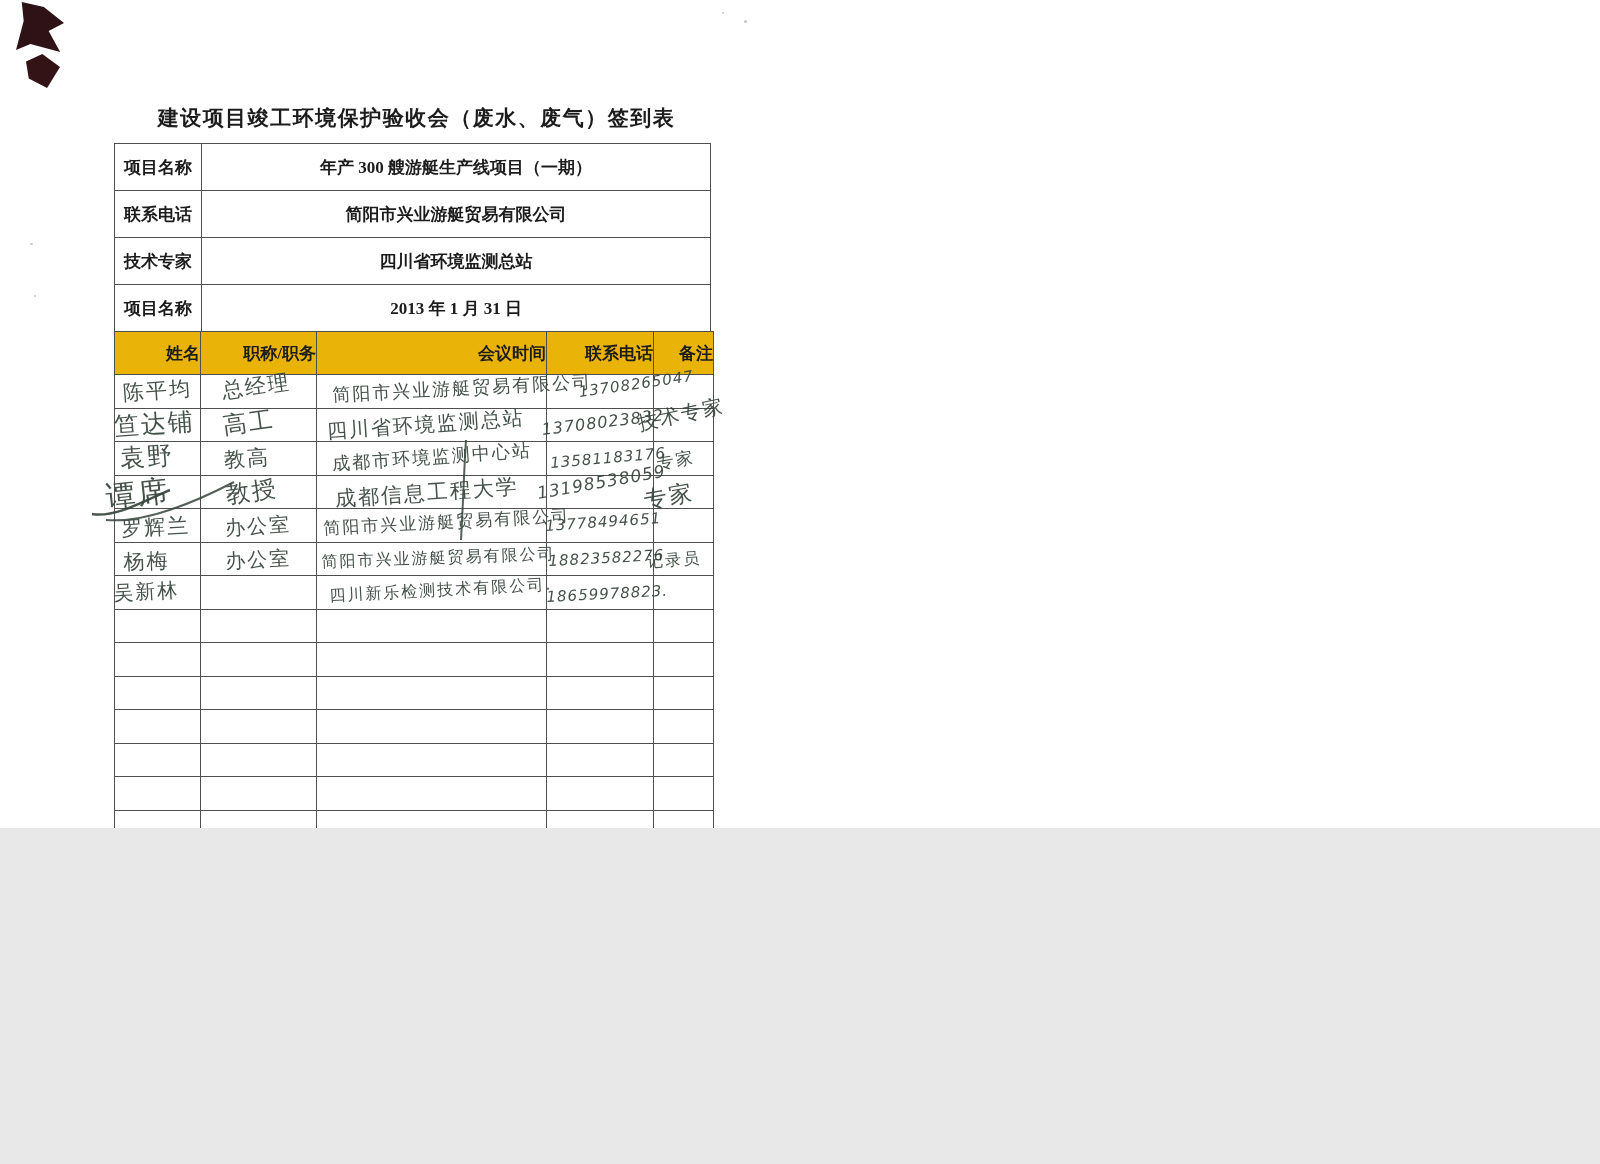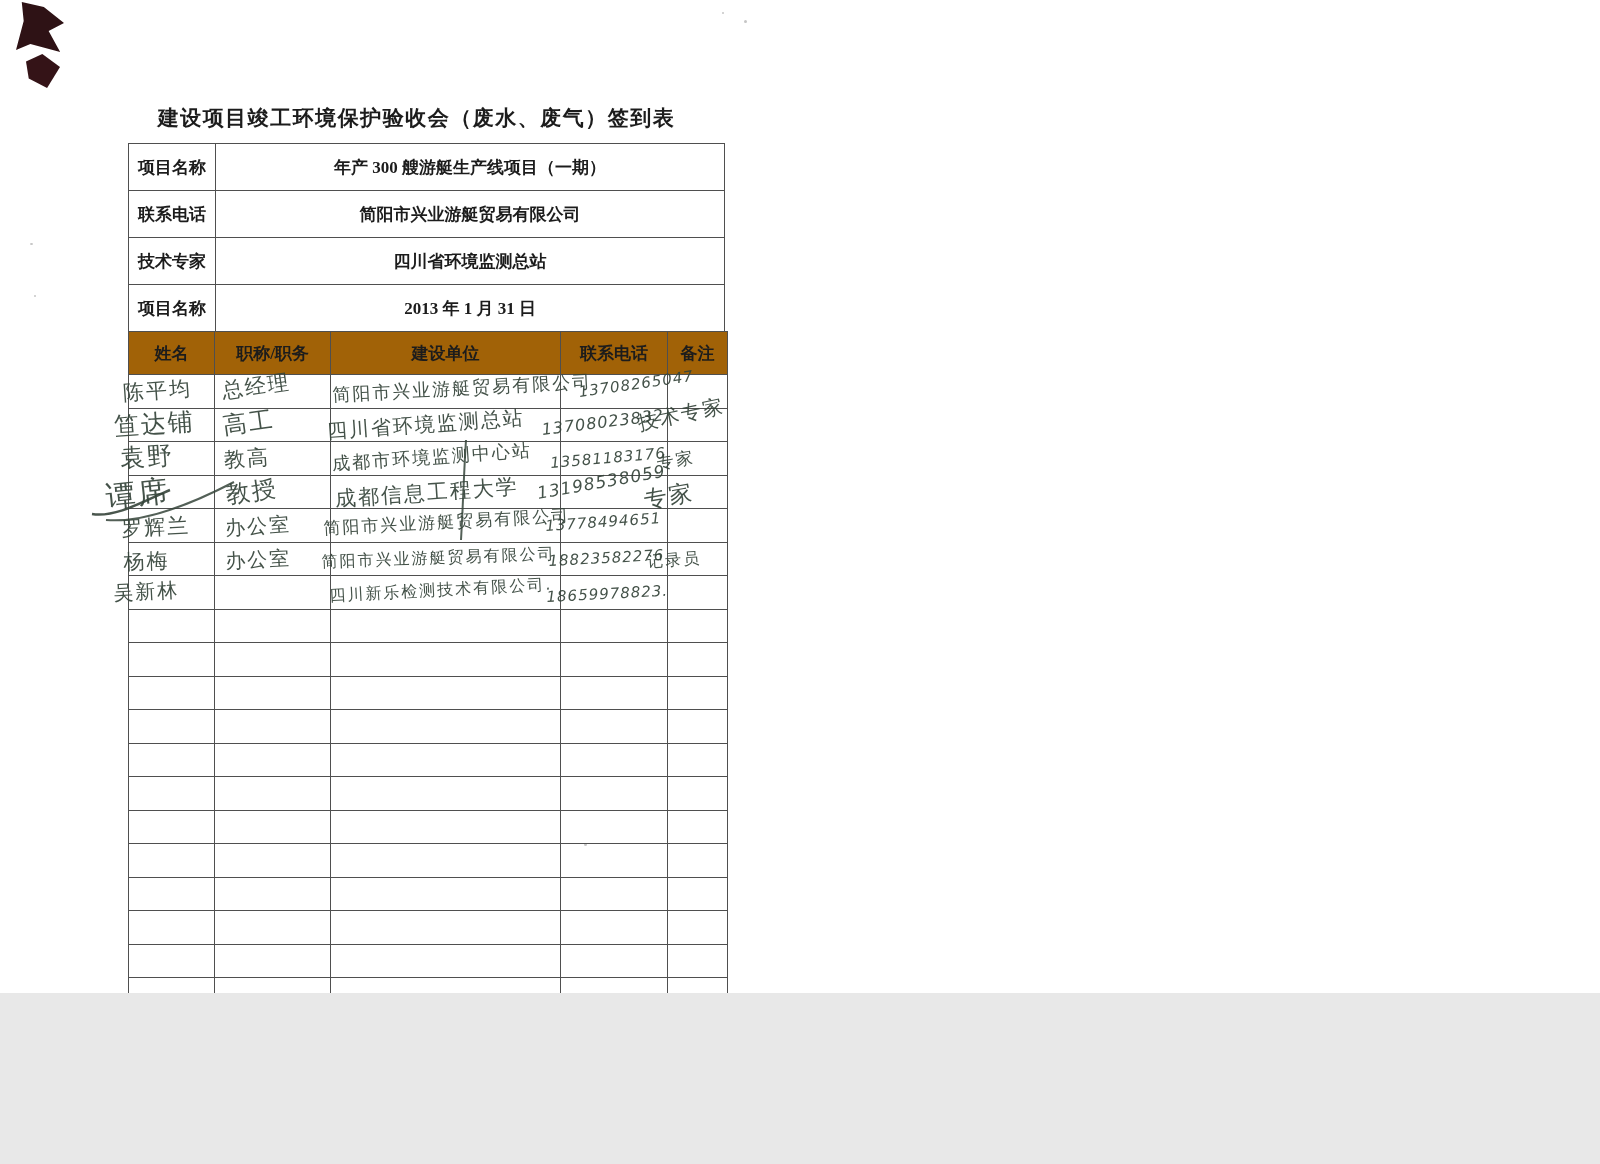--- a/index.html
+++ b/index.html
@@ -1,38 +1,38 @@
 <!DOCTYPE html>
 <html><head>
 <meta charset="utf-8">
 <style>
   html,body{margin:0;padding:0;background:#e8e8e8;}
   .page{
-    position:relative;width:1600px;height:993px;background:#ffffff;
+    position:relative;width:1600px;height:828px;background:#ffffff;
     overflow:hidden;font-family:"Liberation Serif","DejaVu Serif",serif;
   }
   
   .doc-title{
     position:absolute;left:118px;top:104px;width:597px;
     text-align:center;font-size:21px;font-weight:bold;color:#1c1c1c;
     letter-spacing:1.5px;white-space:nowrap;
   }
   table.sheet{
-    position:absolute;left:128px;border-collapse:collapse;table-layout:fixed;
+    position:absolute;left:114px;border-collapse:collapse;table-layout:fixed;
     width:597px;
   }
   table.sheet td,table.sheet th{
     border:1px solid #4f4f4f;padding:0;color:#1c1c1c;
     font-family:"Liberation Serif","DejaVu Serif",serif;
   }
   table.info{top:143px;}
   table.info td{height:46px;font-size:17px;font-weight:bold;text-align:center;vertical-align:middle;}
   table.info td.lbl{width:86px;}
   table.att{top:331px;}
-  table.att th{height:42px;font-size:17px;font-weight:600;text-align:center;vertical-align:middle;background:#a16207;}
+  table.att th{height:42px;font-size:17px;font-weight:600;text-align:right;vertical-align:middle;background:#eab308;}
   table.att td{height:32.5px;}
   col.c1{width:86px;}col.c2{width:116px;}col.c3{width:230px;}col.c4{width:107px;}col.c5{width:60px;}
   
   .hw-layer{position:absolute;inset:0;pointer-events:none;}
   .hw{
     position:absolute;white-space:nowrap;color:#35443a;opacity:.92;
     font-family:"DejaVu Sans",sans-serif;font-weight:500;letter-spacing:2px;
     transform-origin:left bottom;
   }
   .hw-num{font-style:italic;letter-spacing:1px;font-weight:400;}
@@ -87,21 +87,21 @@
       <col class="c1">
         <col class="c2">
         <col class="c3">
         <col class="c4">
         <col class="c5">
     </colgroup>
     <thead>
       <tr>
         <th>姓名</th>
         <th>职称/职务</th>
-        <th>建设单位</th>
+        <th>会议时间</th>
         <th>联系电话</th>
         <th>备注</th>
       </tr>
     </thead>
     <tbody>
         <tr>
           <td></td>
           <td></td>
           <td></td>
           <td></td>

